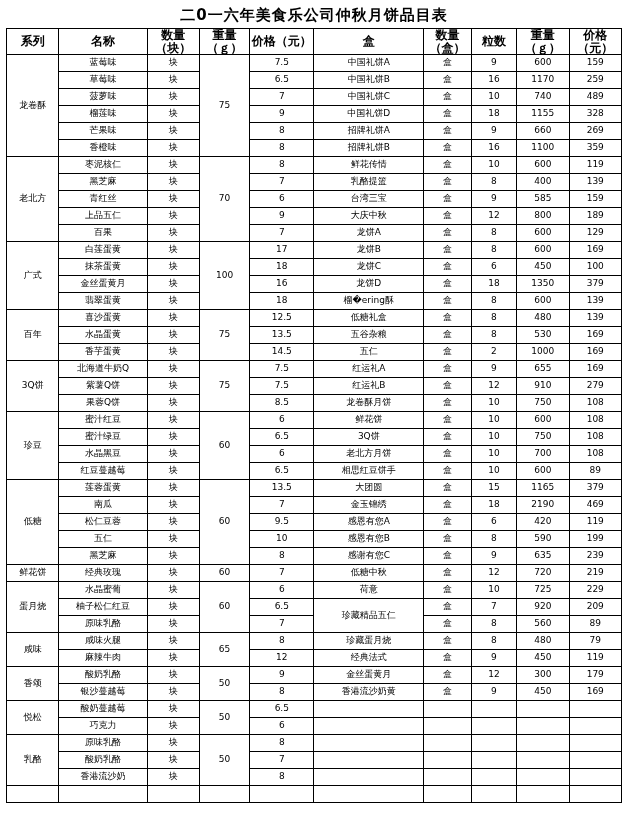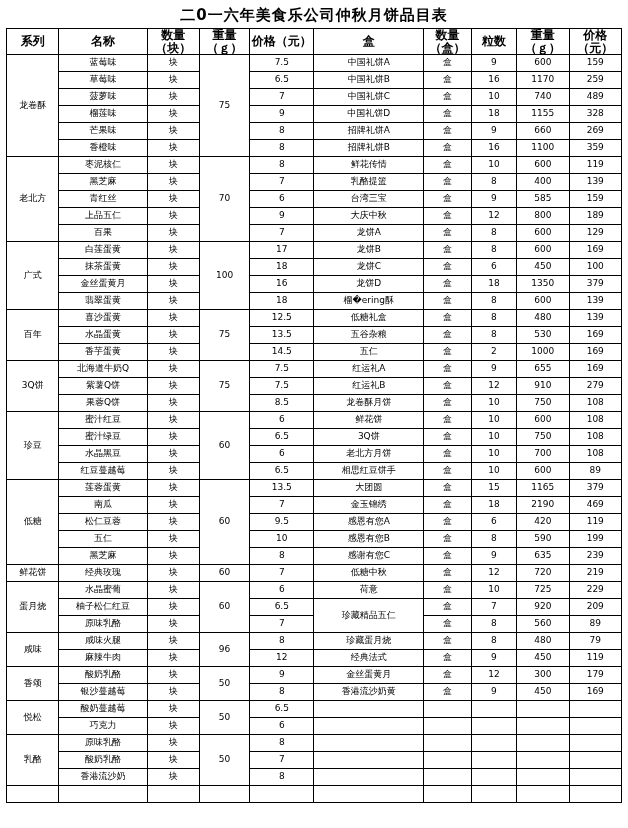--- a/index.html
+++ b/index.html
@@ -456,21 +456,21 @@
           <td>7</td>
           <td>盒</td>
           <td>8</td>
           <td>560</td>
           <td>89</td>
         </tr>
         <tr>
           <td class="series" rowspan="2">咸味</td>
           <td class="name">咸味火腿</td>
           <td>块</td>
-          <td rowspan="2">96</td>
+          <td rowspan="2">65</td>
           <td>8</td>
           <td class="rname">珍藏蛋月烧</td>
           <td>盒</td>
           <td>8</td>
           <td>480</td>
           <td>79</td>
         </tr>
         <tr>
           <td class="name">麻辣牛肉</td>
           <td>块</td>

